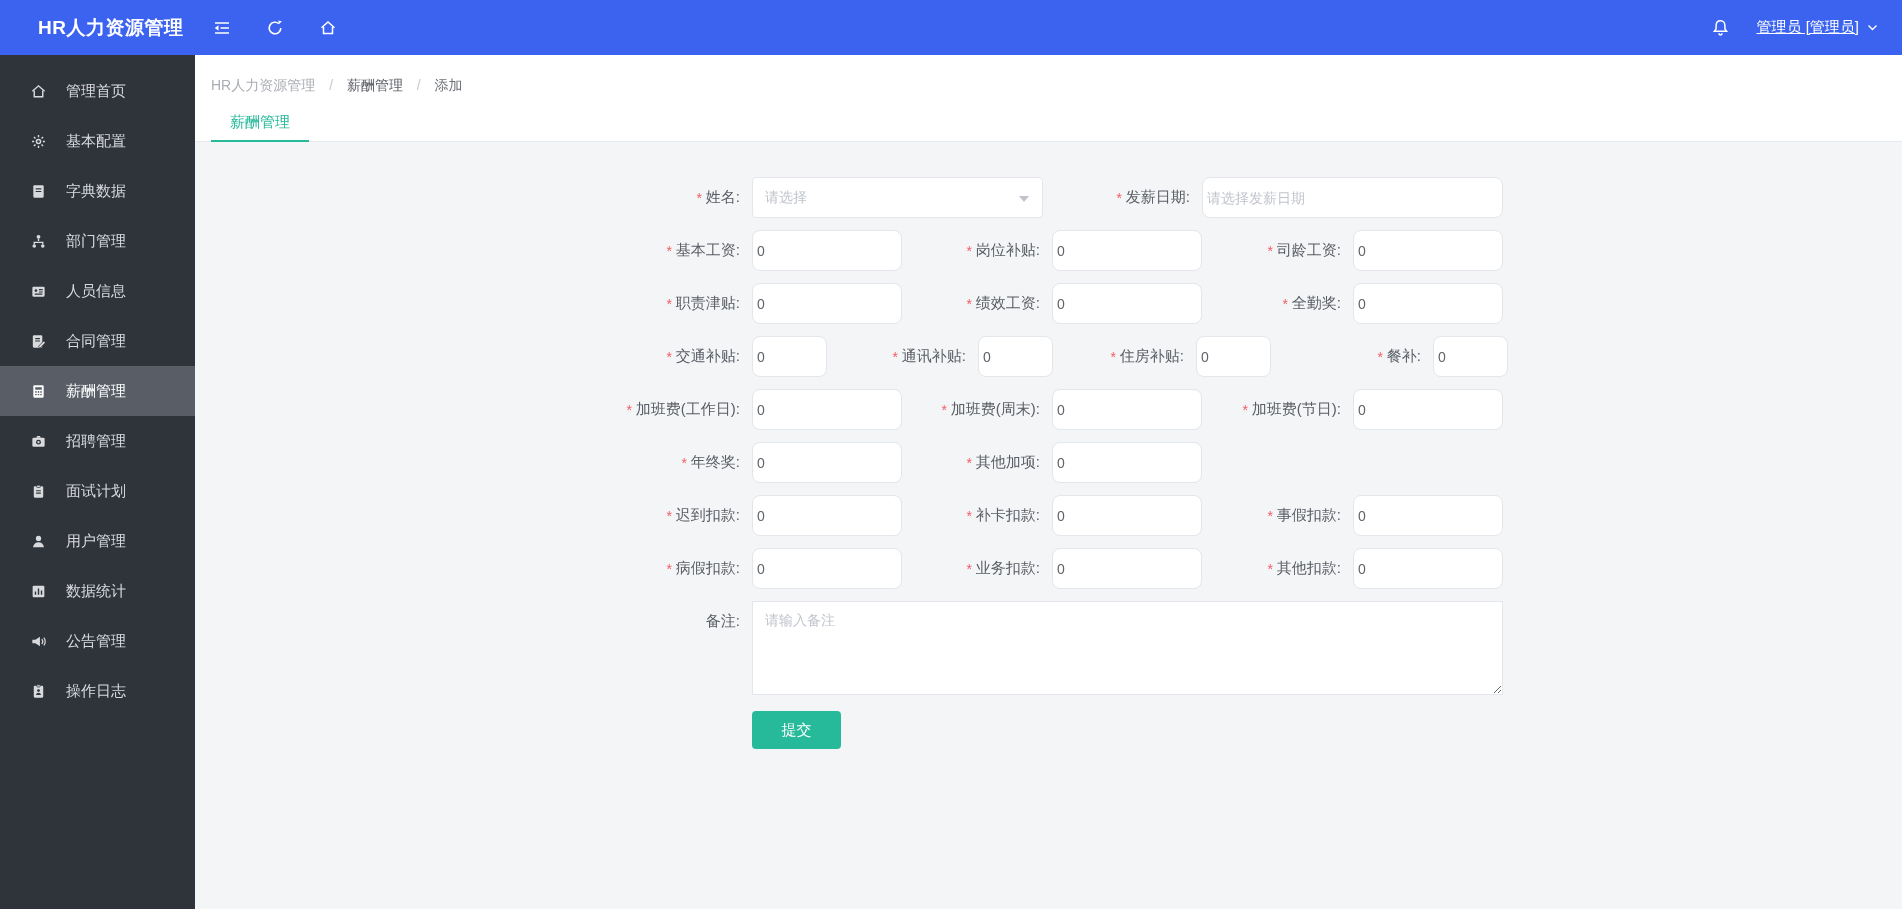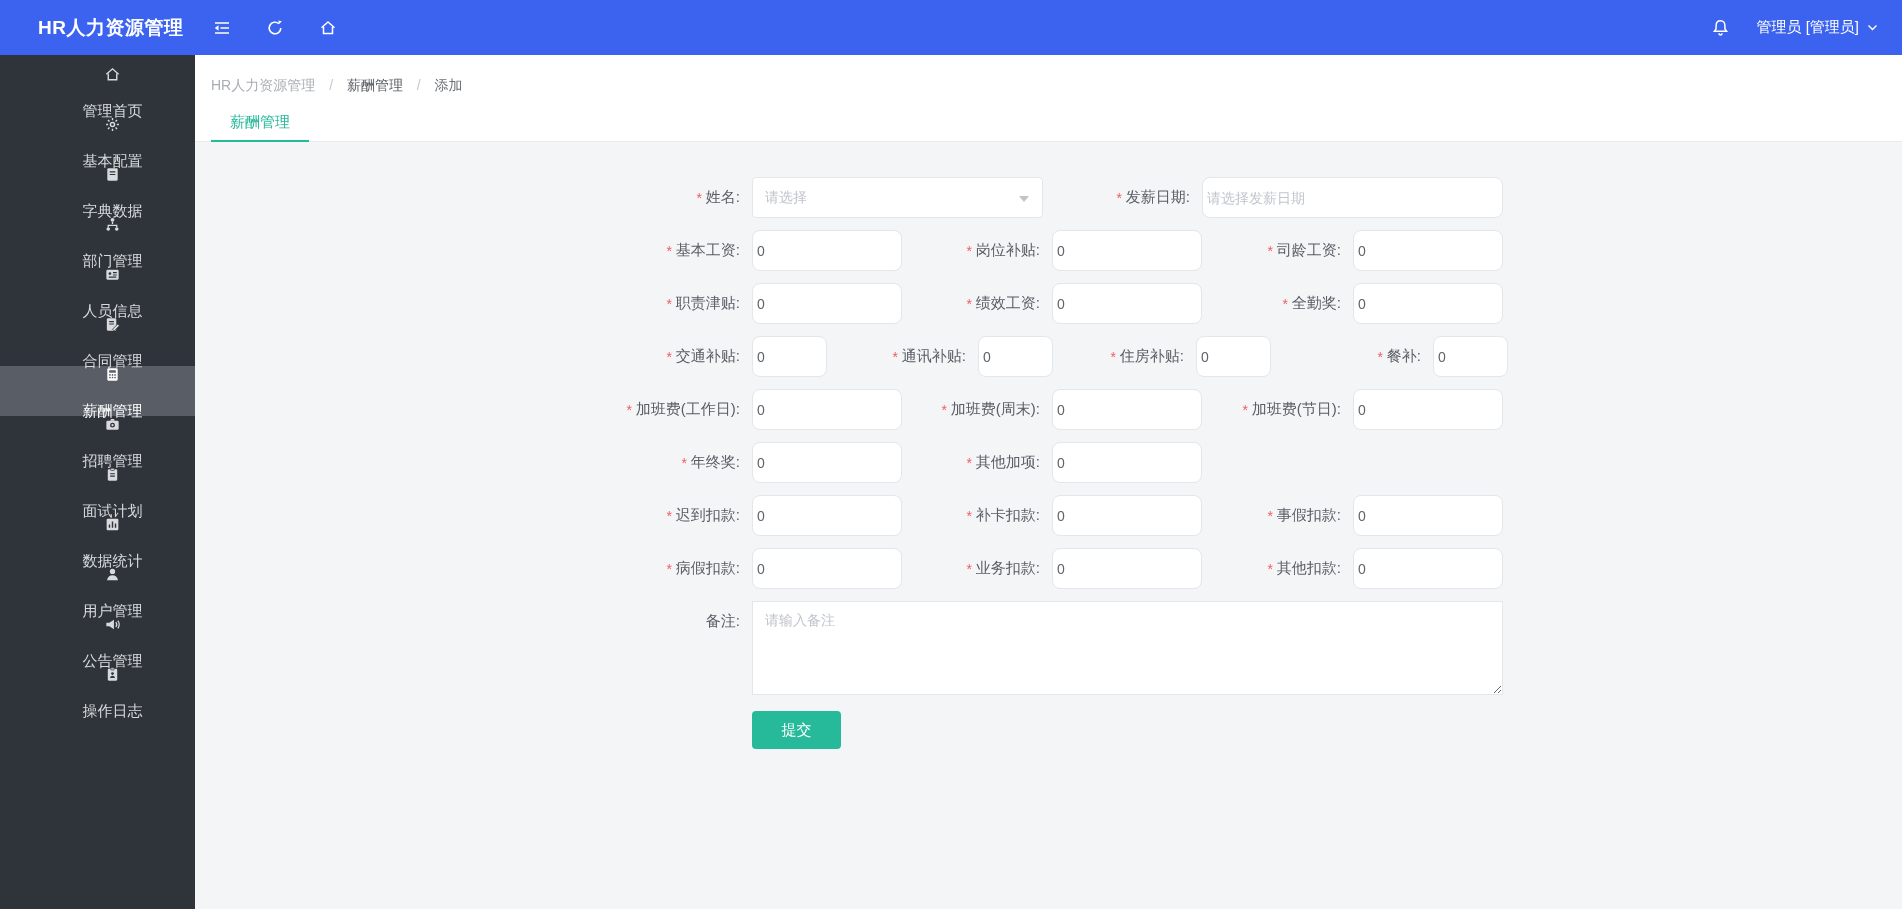--- a/index.html
+++ b/index.html
@@ -5,29 +5,29 @@
   * { margin:0; padding:0; box-sizing:border-box; }
   html,body { width:1902px; height:909px; overflow:hidden;
     font-family:"Liberation Sans","DejaVu Sans",sans-serif; background:#f4f5f7; }
 
   
   .header { height:55px; background:#3b63f0; display:flex; align-items:center; color:#fff; }
   .logo { width:195px; padding-left:38px; font-size:19px; font-weight:bold; letter-spacing:.5px; white-space:nowrap; }
   .h-icons { display:flex; gap:33px; margin-left:17px; }
   .hicon { width:20px; height:20px; display:flex; align-items:center; justify-content:center; cursor:pointer; color:#fff; }
   .h-right { margin-left:auto; display:flex; align-items:center; gap:26px; padding-right:24px; }
-  .user-menu { display:flex; align-items:center; gap:8px; font-size:15px; cursor:pointer; }
+  .user-menu { display:flex; align-items:center; gap:8px; font-size:15px; cursor:pointer;text-decoration:underline; }
 
   
   .layout { display:flex; height:854px; }
 
   
   .sidebar { width:195px; background:#2f343a; padding-top:11px; flex-shrink:0; }
   .side-item { height:50px; display:flex; align-items:center; padding-left:30px; gap:19px;
-    color:#d9dadd; font-size:15px; cursor:pointer;flex-direction:column; }
+    color:#d9dadd; font-size:15px; cursor:pointer; }
   .side-item.active { background:#585d66; color:#fff; }
   .sicon { width:17px; height:17px; display:flex; align-items:center; justify-content:center; flex-shrink:0; }
 
   
   .main { flex:1; display:flex; flex-direction:column; background:#fff; min-width:0; }
   .crumbs { padding:20px 0 0 16px; font-size:14px; line-height:20px; white-space:nowrap; }
   .crumb-1 { color:#aaadb3; cursor:pointer; }
   .crumb-2 { color:#595d63; cursor:pointer; }
   .crumb-3 { color:#6d7177; }
   .crumb-sep { color:#c5c8cd; margin:0 10px; }
@@ -198,34 +198,34 @@
             <rect x="4" y="3.5" width="10" height="12" rx="1.2" fill="currentColor"></rect>
             <rect x="7" y="2.3" width="4" height="2.4" rx=".8" fill="currentColor" stroke="#2f343a" stroke-width=".8"></rect>
             <path d="M6.5 8.2h5M6.5 10.7h5" stroke="#2f343a" stroke-width="1.2"></path>
           </svg>
         </span>
       <span>面试计划</span>
     </div>
     <div class="side-item">
       <span class="sicon">
           <svg width="17" height="17" viewBox="0 0 18 18">
+            <circle cx="9" cy="5.8" r="2.8" fill="currentColor"></circle>
+            <path d="M3.2 15.2c.6-3.6 2.9-5.4 5.8-5.4s5.2 1.8 5.8 5.4z" fill="currentColor"></path>
+          </svg>
+        </span>
+      <span>用户管理</span>
+    </div>
+    <div class="side-item">
+      <span class="sicon">
+          <svg width="17" height="17" viewBox="0 0 18 18">
             <rect x="2.8" y="2.8" width="12.4" height="12.4" rx="1.2" fill="currentColor"></rect>
             <path d="M5.8 12.5V9M9 12.5V5.8M12.2 12.5V8" stroke="#2f343a" stroke-width="1.5"></path>
           </svg>
         </span>
       <span>数据统计</span>
-    </div>
-    <div class="side-item">
-      <span class="sicon">
-          <svg width="17" height="17" viewBox="0 0 18 18">
-            <circle cx="9" cy="5.8" r="2.8" fill="currentColor"></circle>
-            <path d="M3.2 15.2c.6-3.6 2.9-5.4 5.8-5.4s5.2 1.8 5.8 5.4z" fill="currentColor"></path>
-          </svg>
-        </span>
-      <span>用户管理</span>
     </div>
     <div class="side-item">
       <span class="sicon">
           <svg width="17" height="17" viewBox="0 0 18 18">
             <path d="M2.5 7.2h3.2L10.5 4v10L5.7 10.8H2.5z" fill="currentColor"></path>
             <path d="M12.5 6.5c1.2 1.4 1.2 3.6 0 5M14.6 4.8c2 2.3 2 6.1 0 8.4" fill="none" stroke="currentColor" stroke-width="1.3"></path>
           </svg>
         </span>
       <span>公告管理</span>
     </div>

